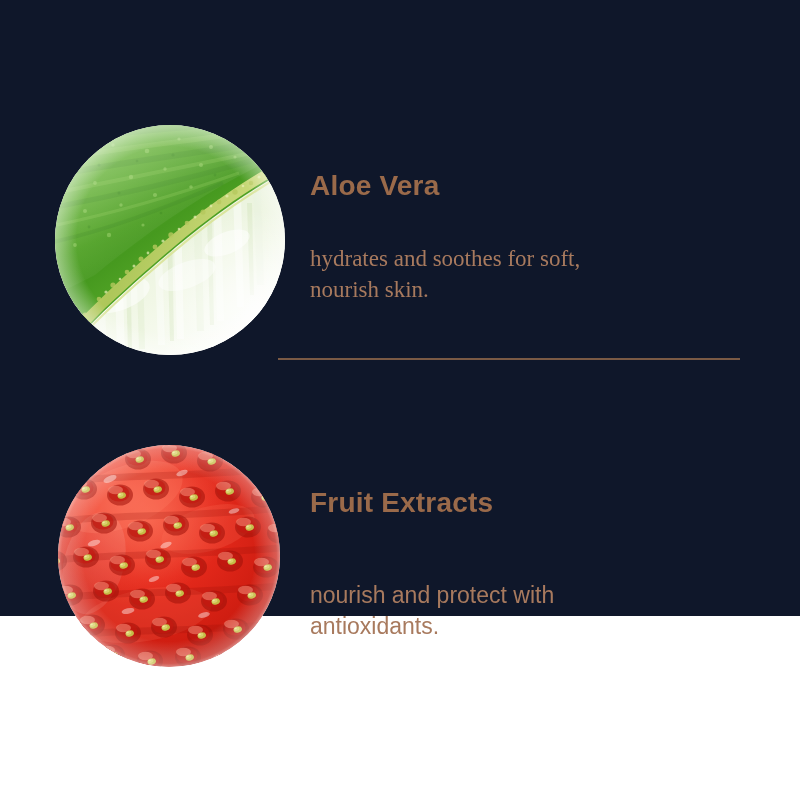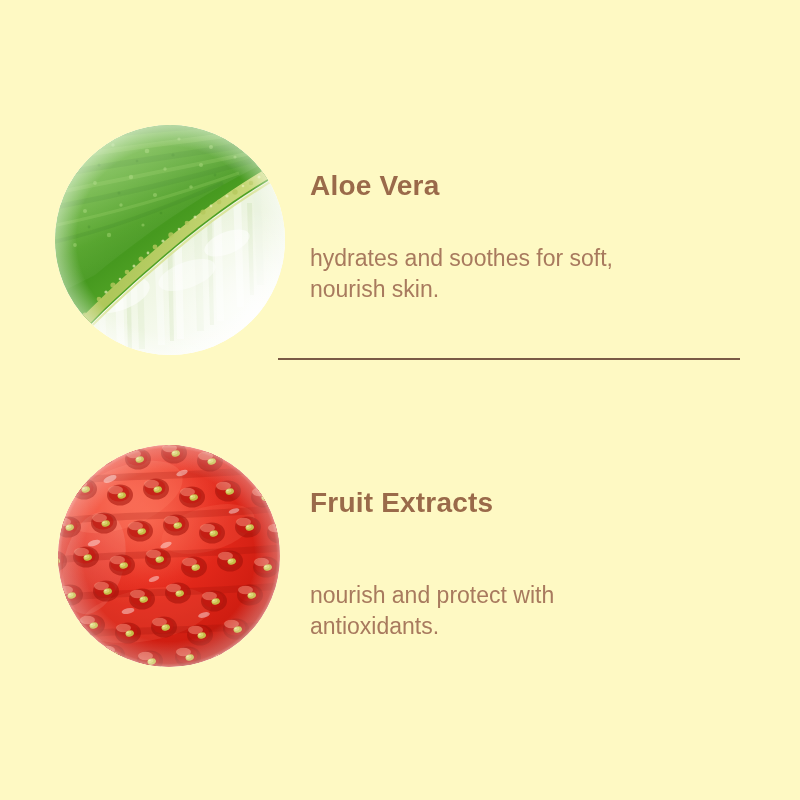--- a/index.html
+++ b/index.html
@@ -9,22 +9,22 @@
   body {
     width: 800px;
     height: 800px;
     background: #ffffff;
     font-family: "Liberation Sans", sans-serif;
     overflow: hidden;
   }
   .page {
     position: relative;
     width: 800px;
-    height: 800px;
-    background: #fef9c3;
+    height: 616px;
+    background: #0f172a;
   }
 
   
   .feature {
     position: absolute;
     left: 0;
     width: 800px;
   }
   #feature-aloe  { top: 125px; height: 235px; }
   #feature-fruit { top: 445px; height: 225px; }
@@ -254,21 +254,21 @@
       </svg>
     </div>
 
     <div class="textblock" id="text-aloe">
       <h2 class="heading" style="color: rgb(154, 106, 74);">Aloe Vera</h2>
     </div>
 
     <hr class="divider" id="divider-aloe" style="background: rgb(122, 90, 69);">
 
     <div class="textblock" style="top:118px;">
-      <p class="desc" style="color: rgb(168, 122, 94);">
+      <p class="desc" style="color: rgb(168, 122, 94); font-family: Liberation Serif, serif;">
         <span class="line">hydrates and soothes for soft,</span>
         <span class="line">nourish skin.</span>
       </p>
     </div>
   </div>
 
   <div class="feature" id="feature-fruit">
 
     <div class="media" id="media-fruit">
       <svg viewBox="0 0 222 222" xmlns="http://www.w3.org/2000/svg" aria-hidden="true">

